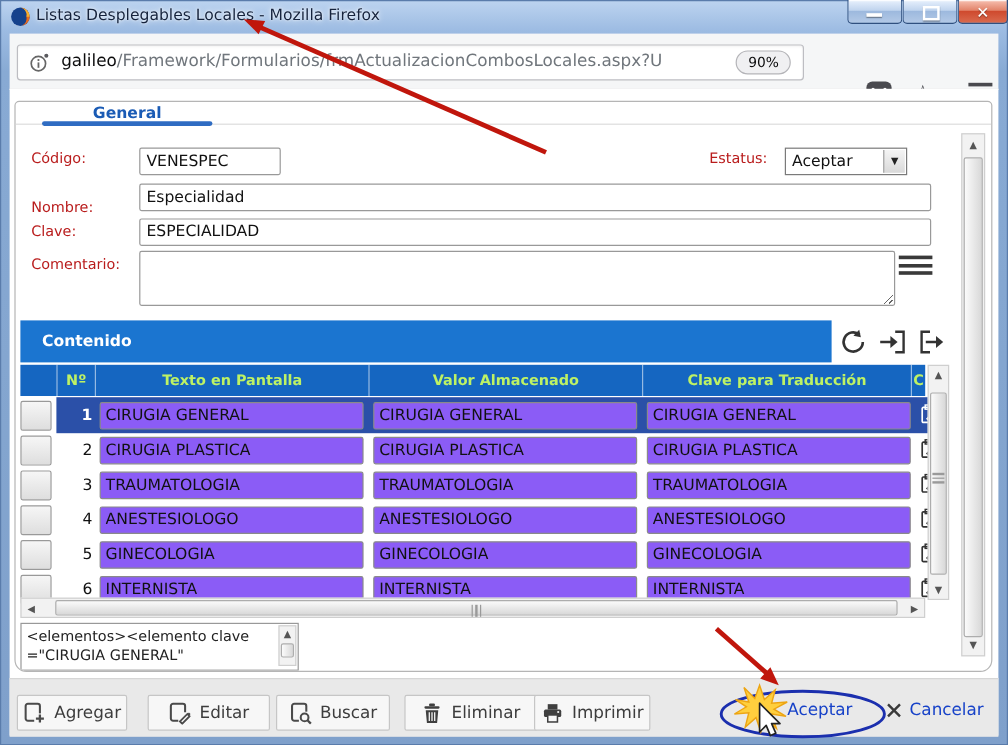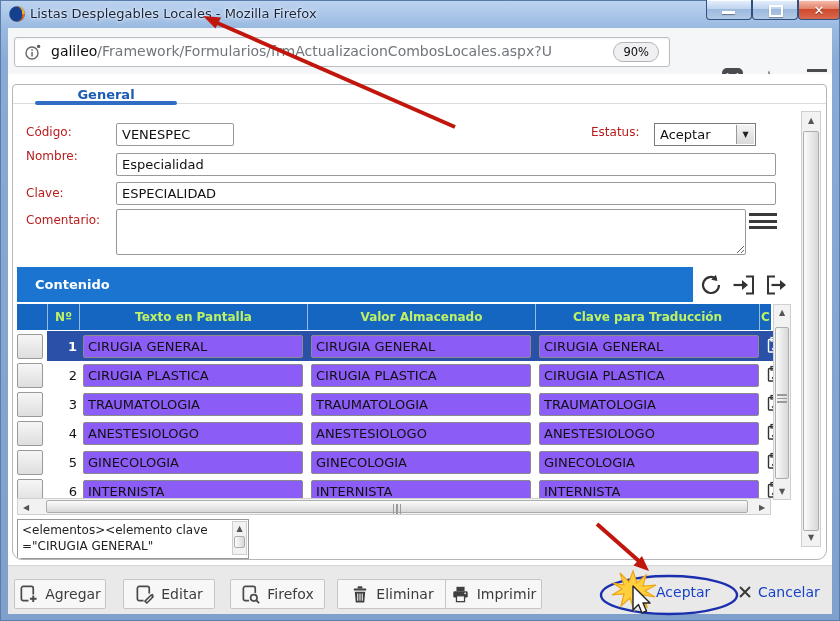--- a/index.html
+++ b/index.html
@@ -129,21 +129,21 @@
     <div class="abs tab-label">General</div>
 
     <div class="abs flabel" style="left:13px;top:40px">Código:</div>
     <input class="finput" style="left: 103px; top: 38px; width: 118px; height: 23px;" value="VENESPEC">
     <div class="abs flabel" style="left:578px;top:40px">Estatus:</div>
     <div class="fakesel" style="left:641px;top:38px;width:102px">
       <span class="val">Aceptar</span>
       <span class="btn">▼</span>
     </div>
 
-    <div class="abs flabel" style="left:13px;top:64px">Nombre:</div>
+    <div class="abs flabel" style="left:13px;top:81px">Nombre:</div>
     <input class="finput" style="left: 103px; top: 68px; width: 660px; height: 23px;" value="Especialidad">
 
     <div class="abs flabel" style="left:13px;top:101px">Clave:</div>
     <input class="finput" style="left: 103px; top: 97px; width: 660px; height: 23px;" value="ESPECIALIDAD">
 
     <div class="abs flabel" style="left:13px;top:128px">Comentario:</div>
     <textarea class="coment" style="left: 103px; top: 124px; width: 630px; height: 46px;"></textarea>
     <div class="abs lines-ic" style="left:736px;top:128px">
         <span></span>
         <span></span>
@@ -283,36 +283,36 @@
 
   <div class="abs bottombar">
     <div class="bbtn" style="left:6px;width:92px">
       <svg width="19" height="19" viewBox="0 0 20 20">
           <rect x="2.5" y="1.5" width="12.5" height="15" rx="2" fill="none" stroke="#4a4a4a" stroke-width="1.8"></rect>
           <rect x="10" y="10" width="10" height="10" fill="#f7f7f7"></rect>
           <path d="M15 11 v7 M11.5 14.5 h7" stroke="#4a4a4a" stroke-width="2"></path>
         </svg>
       <span>Agregar</span>
     </div>
-    <div class="bbtn" style="left:115px;width:92px">
+    <div class="bbtn" style="left:115px;width:102px">
       <svg width="19" height="19" viewBox="0 0 20 20">
           <rect x="2.5" y="1.5" width="12.5" height="15" rx="2" fill="none" stroke="#4a4a4a" stroke-width="1.8"></rect>
           <rect x="9" y="9" width="11" height="11" fill="#f7f7f7"></rect>
           <path d="M10.5 17 L17 10.5 L19 12.5 L12.5 19 Z M17.8 9.7 l1.5 1.5" fill="none" stroke="#4a4a4a" stroke-width="1.6"></path>
         </svg>
       <span>Editar</span>
     </div>
     <div class="bbtn" style="left:222px;width:95px">
       <svg width="19" height="19" viewBox="0 0 20 20">
           <rect x="2.5" y="1.5" width="12.5" height="15" rx="2" fill="none" stroke="#4a4a4a" stroke-width="1.8"></rect>
           <rect x="8.5" y="8.5" width="11.5" height="11.5" fill="#f7f7f7"></rect>
           <circle cx="13.5" cy="13.5" r="3.4" fill="none" stroke="#4a4a4a" stroke-width="1.8"></circle>
           <path d="M16 16 l3 3" stroke="#4a4a4a" stroke-width="2"></path>
         </svg>
-      <span>Firefox</span>
+      <span>Buscar</span>
     </div>
     <div class="bbtn" style="left:329px;width:111px">
       <svg width="18" height="19" viewBox="0 0 20 20">
           <rect x="7.3" y="0.8" width="5.4" height="2.6" rx="1" fill="#3f3f3f"></rect>
           <rect x="3" y="3.4" width="14" height="2.2" rx="1" fill="#3f3f3f"></rect>
           <path d="M4.2 7 h11.6 l-1.1 12 h-9.4 z" fill="#3f3f3f"></path>
           <path d="M7.5 9 v8 M10 9 v8 M12.5 9 v8" stroke="#f7f7f7" stroke-width="1.2"></path>
         </svg>
       <span>Eliminar</span>
     </div>

